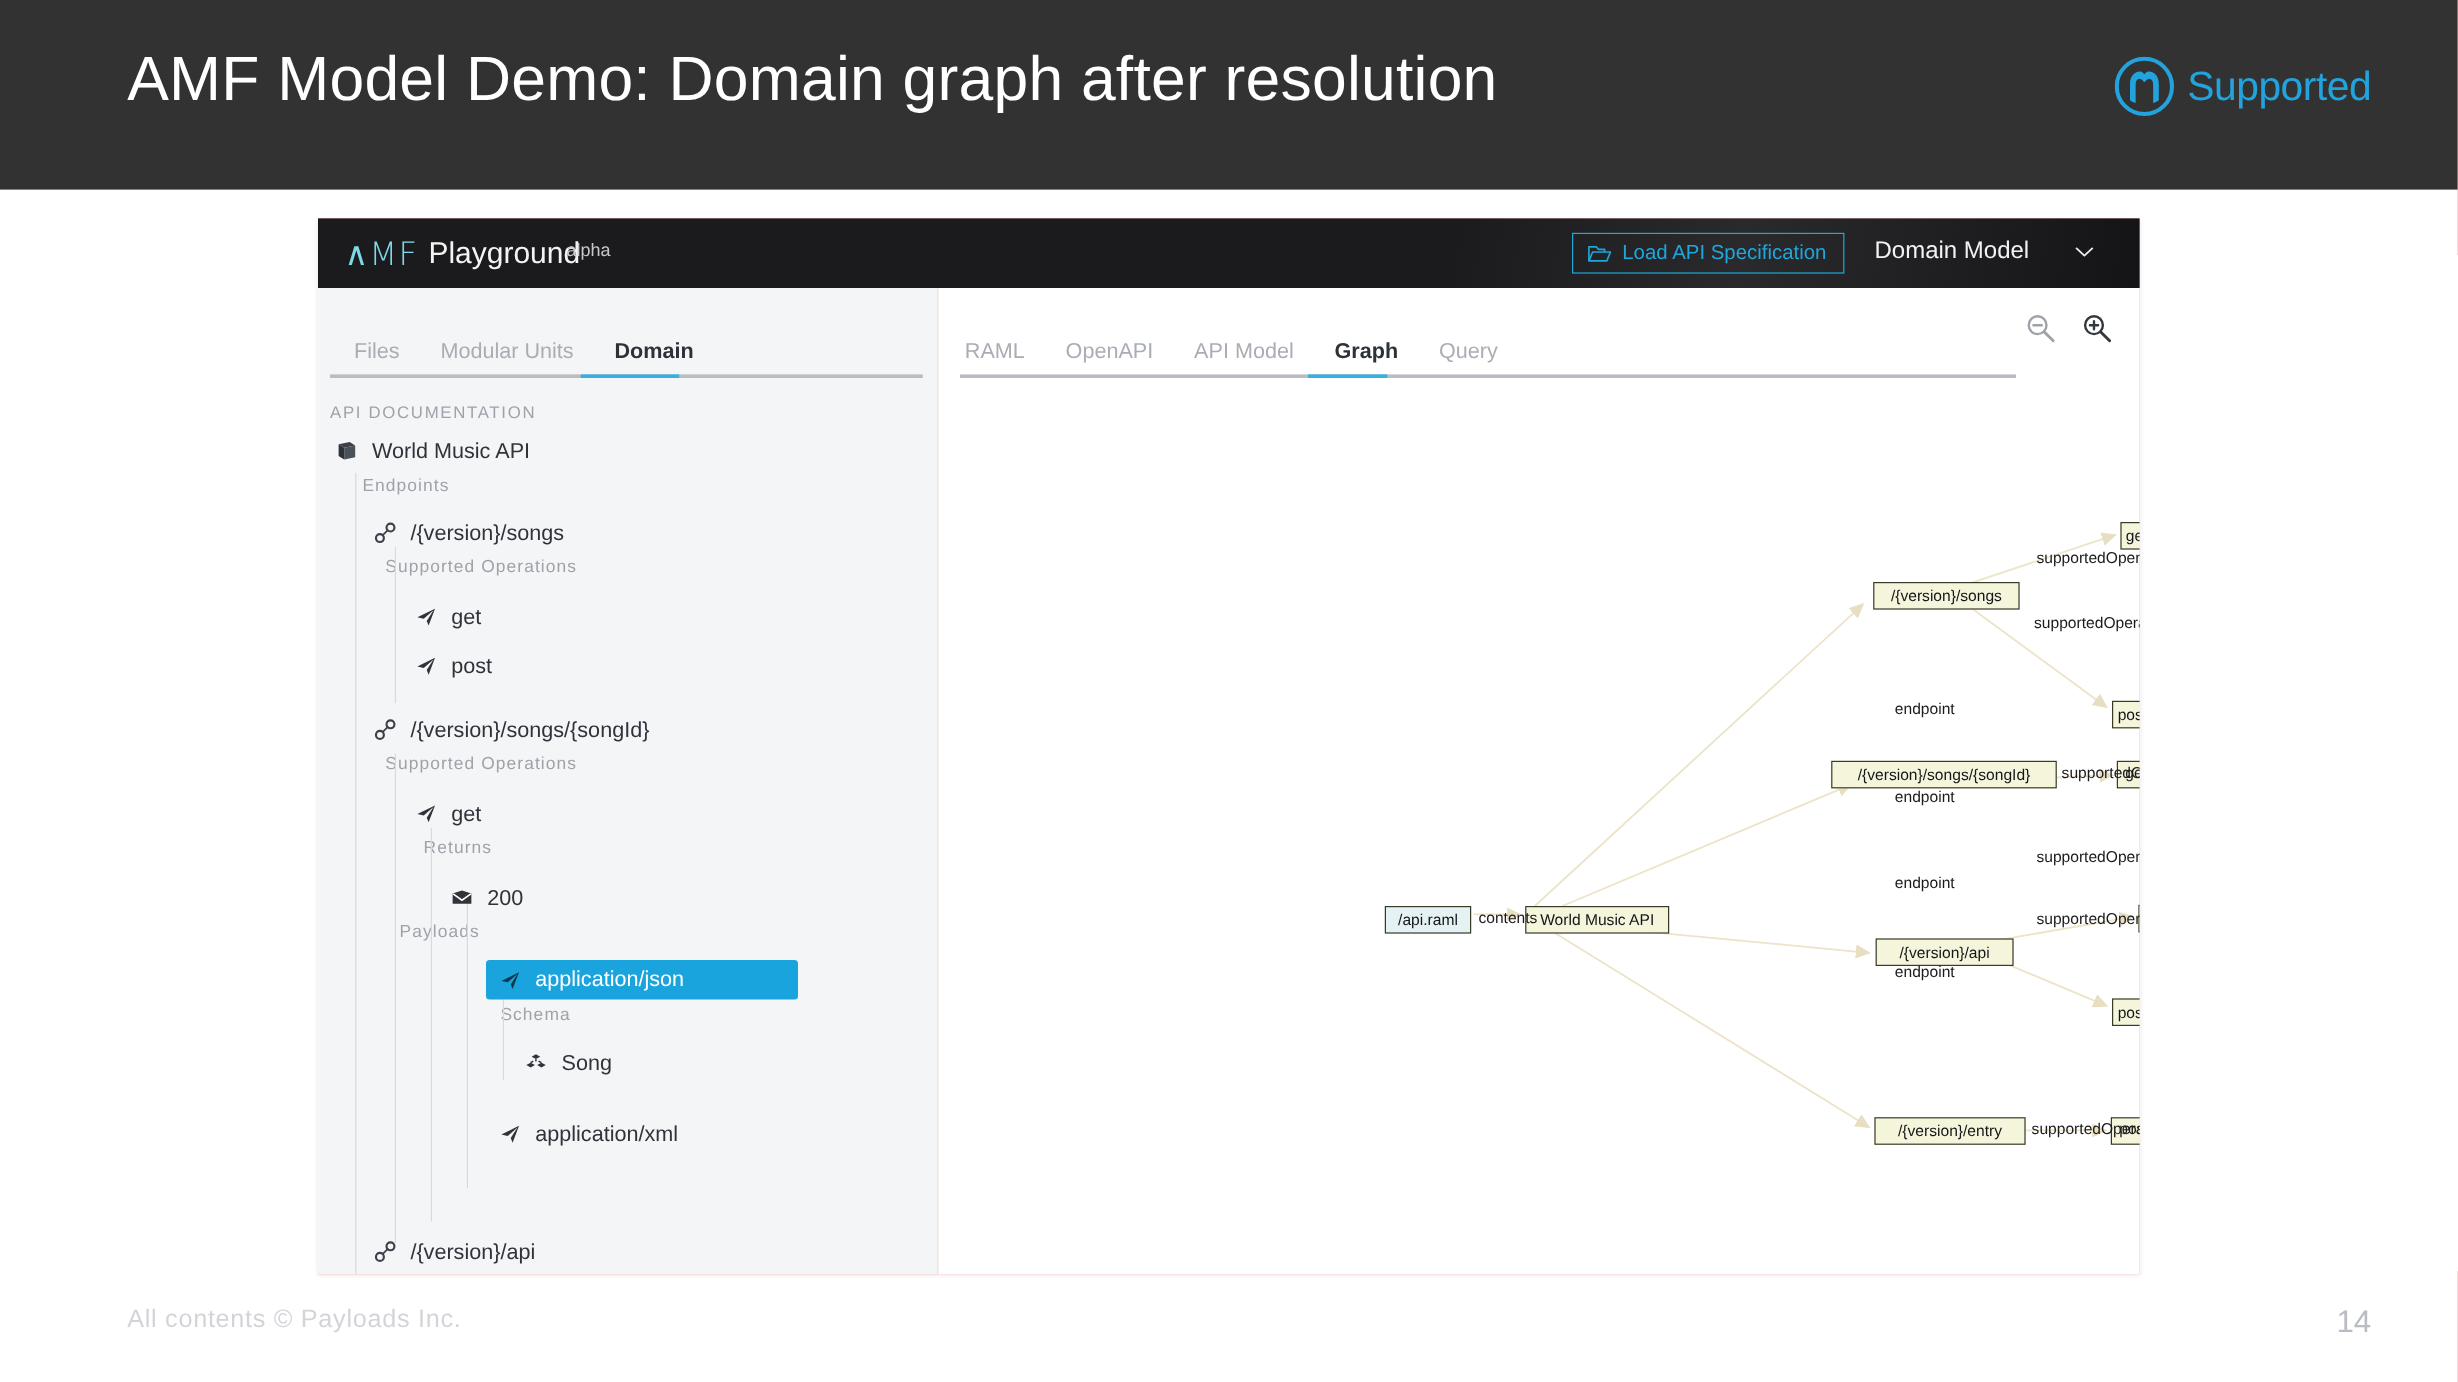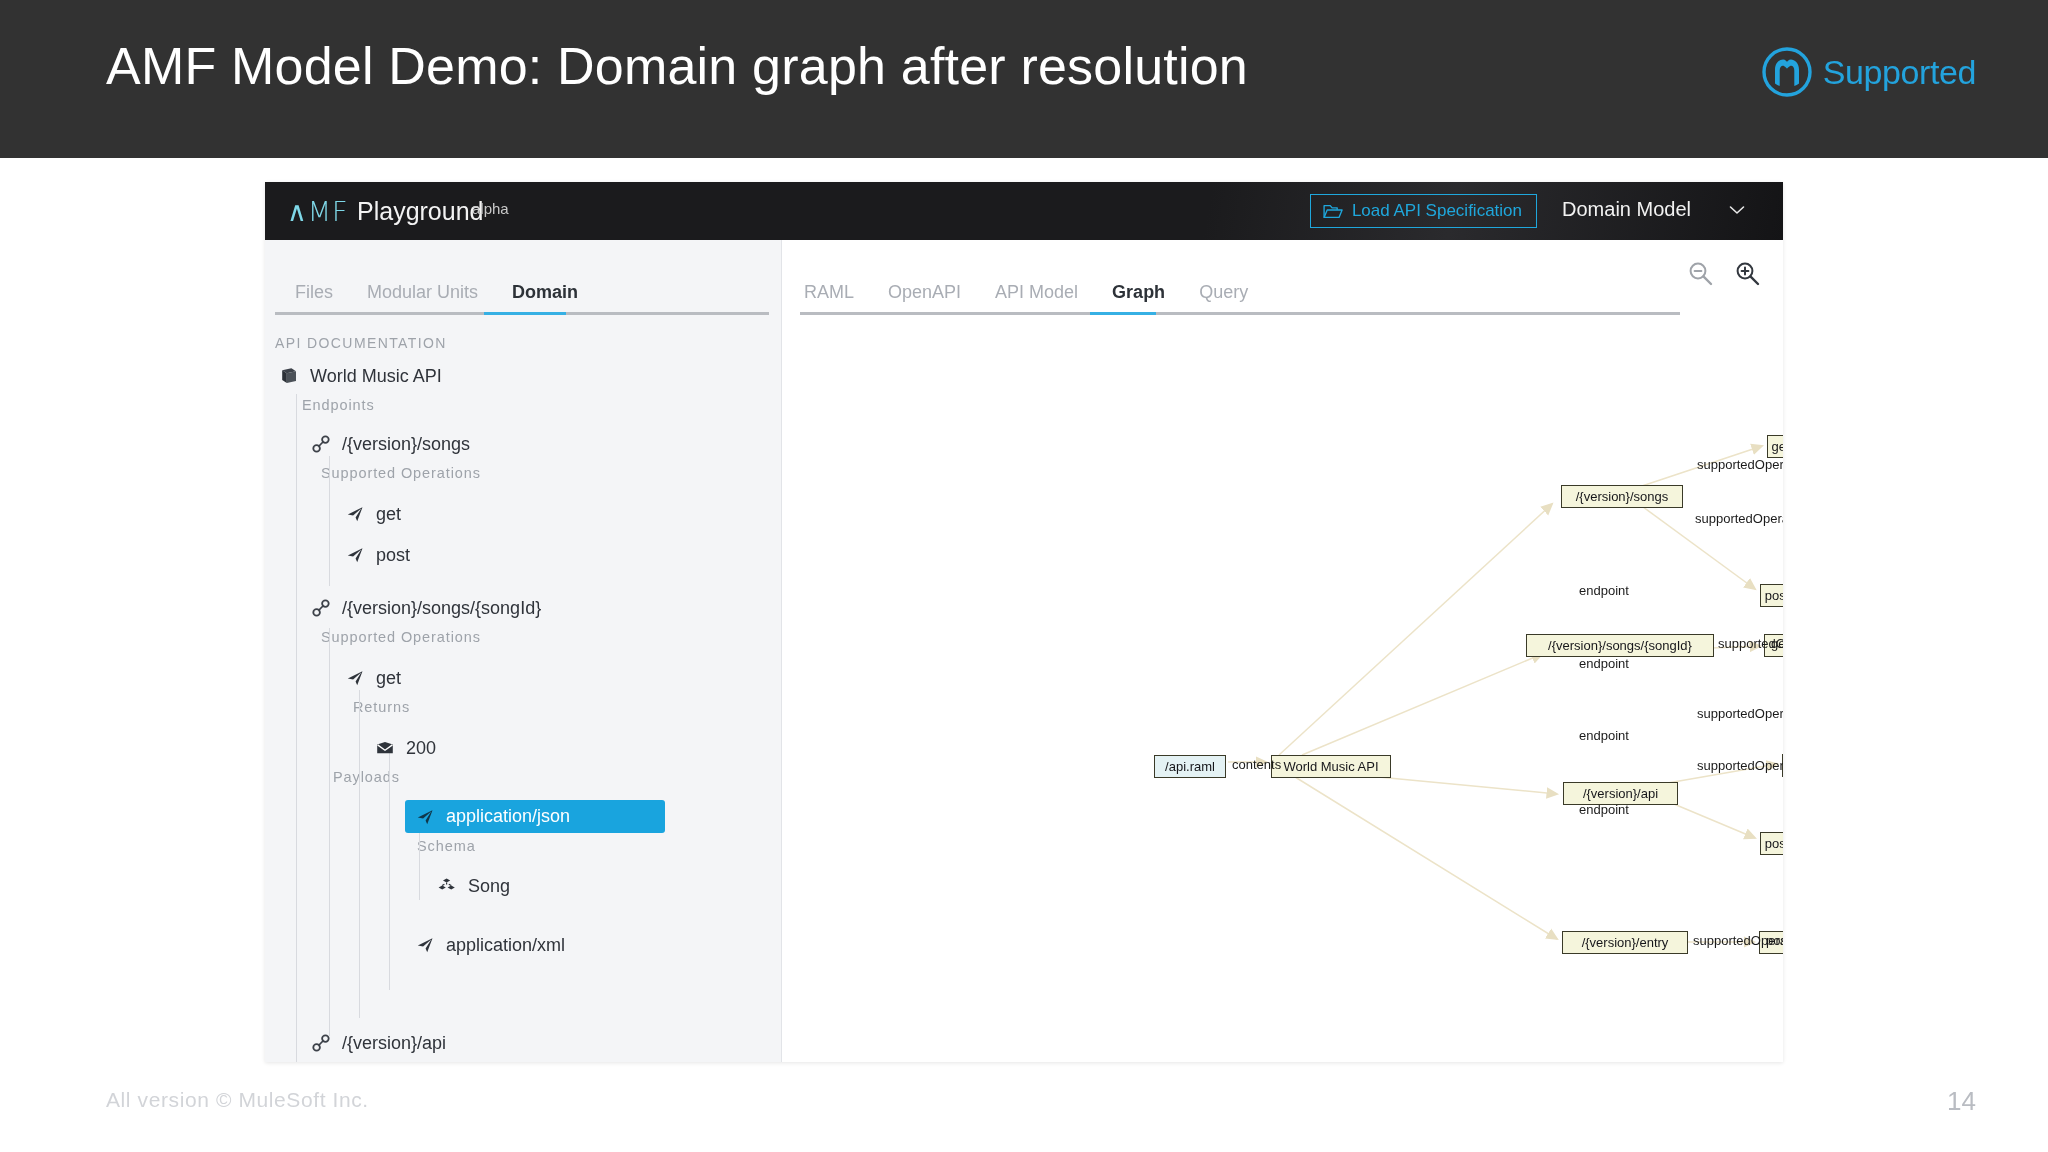--- a/index.html
+++ b/index.html
@@ -553,14 +553,14 @@
 
         <div class="glabel" style="left:911px; top:589px;">supportedOperation</div>
         <div class="glabel" style="left:984px; top:589px;">post</div>
 
         <div class="glabel" style="left:989px; top:292px;">get</div>
       </div>
     </div>
   </div>
 </div>
 
-<div class="footer-text">All version © MuleSoft Inc.</div>
+<div class="footer-text">All contents © Payloads Inc.</div>
 <div class="footer-page">14</div>
 
 </body></html>

